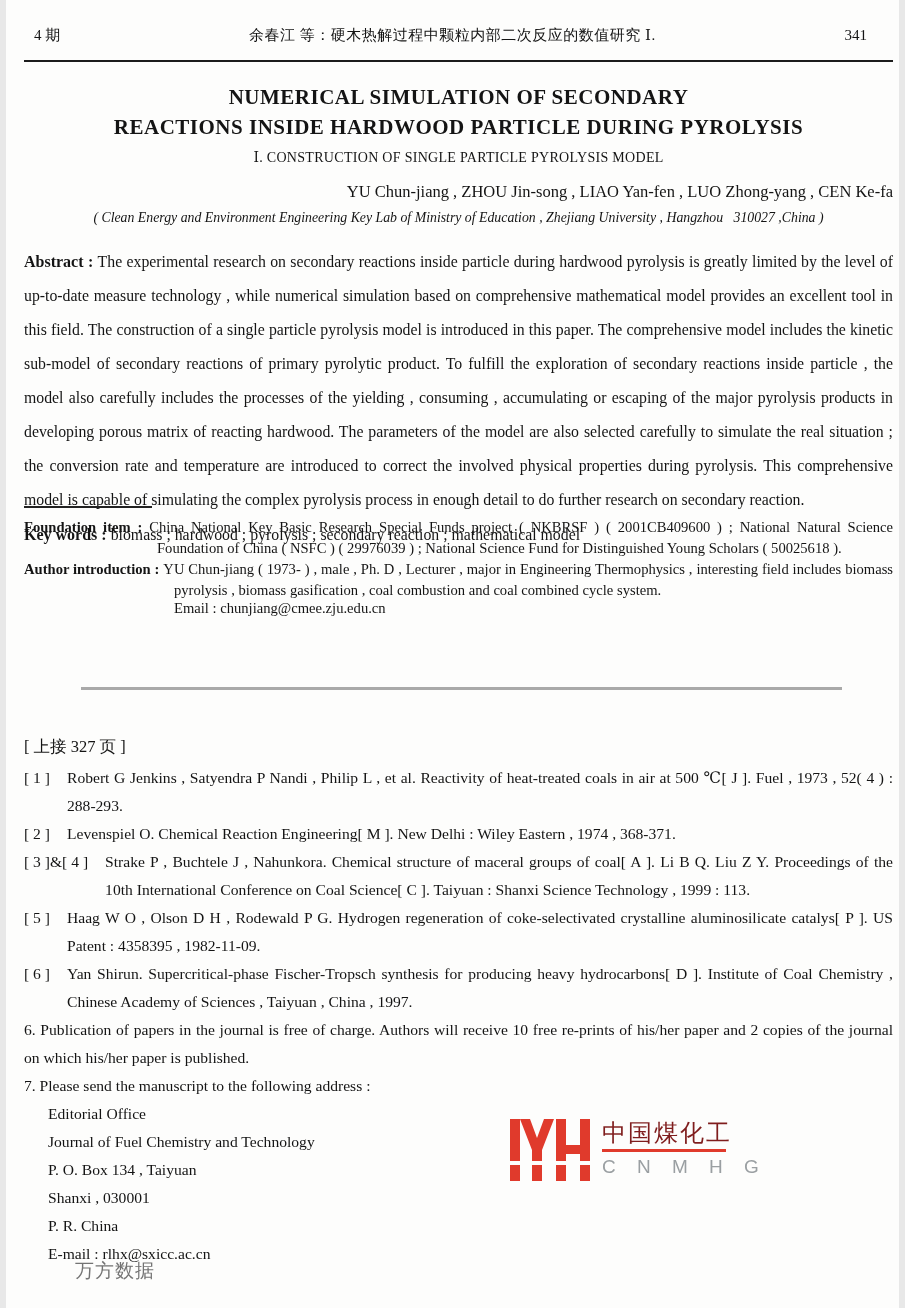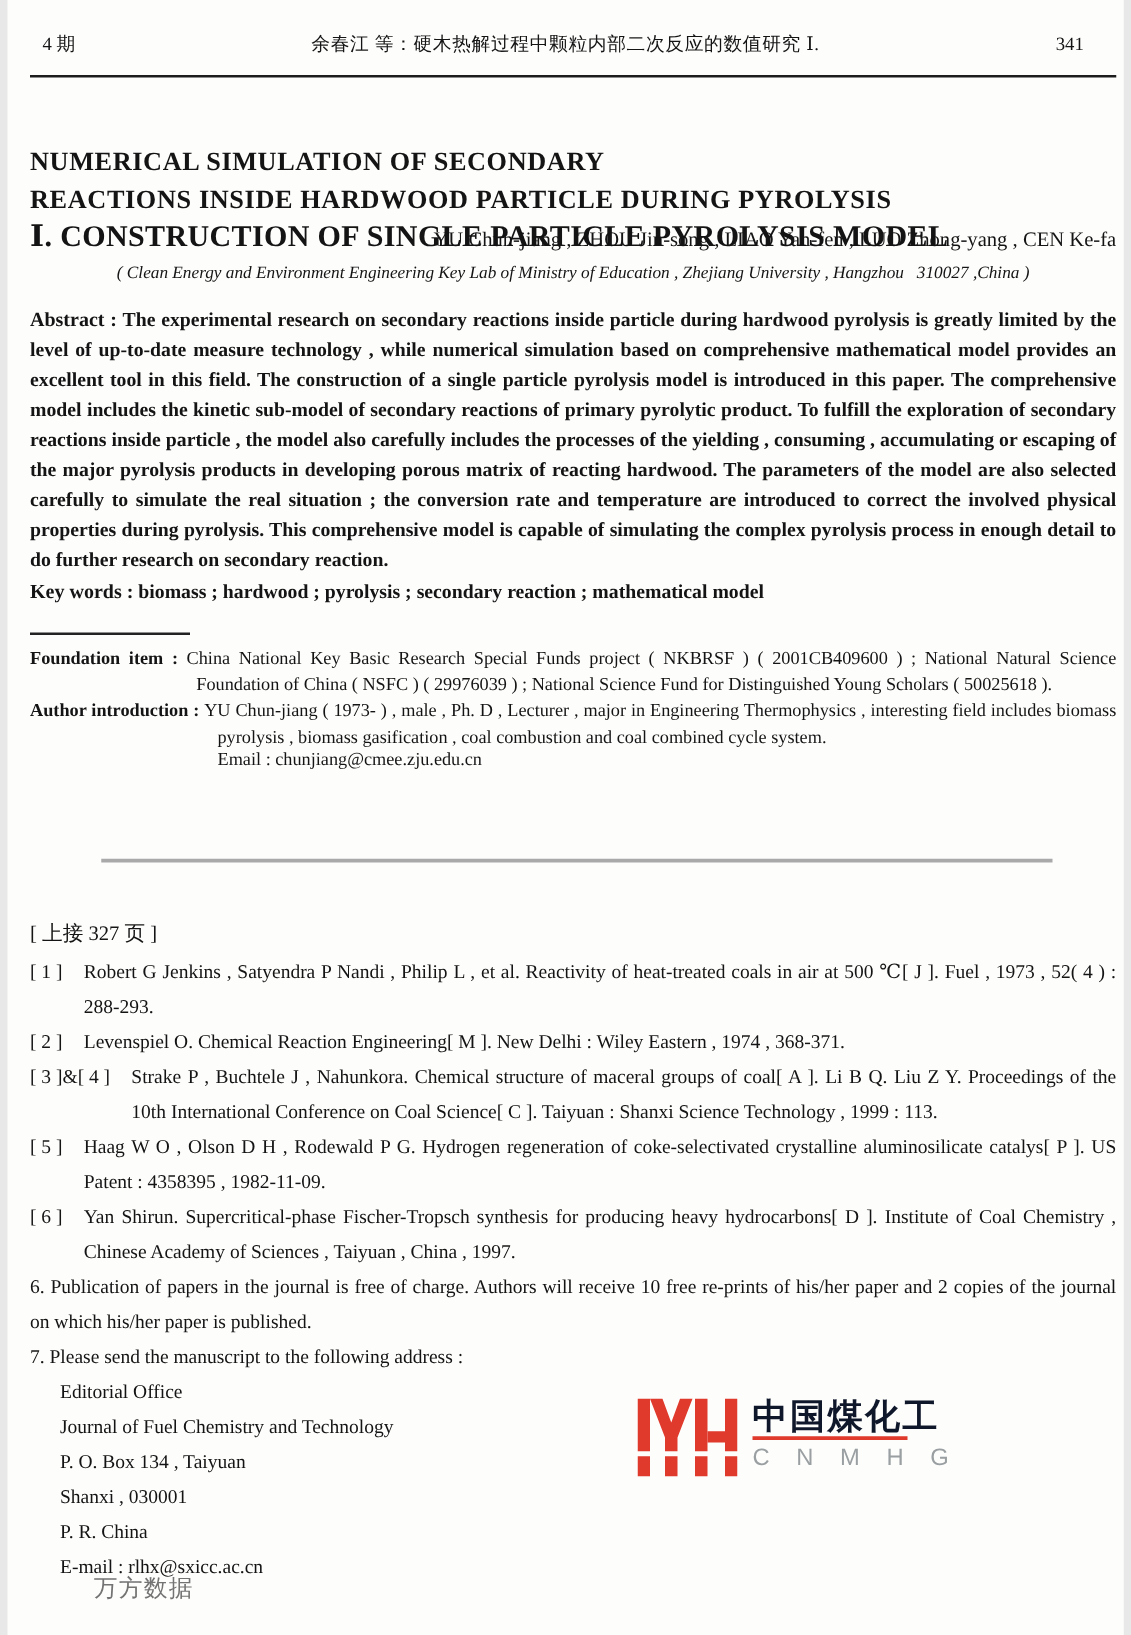--- a/index.html
+++ b/index.html
@@ -8,29 +8,29 @@
     background:#fdfdfc; color:#141414; overflow:hidden;
     font-family:"Liberation Serif","DejaVu Serif",serif;
   }
   
   .hdr { position:absolute; top:26px; left:28px; right:32px;
          display:flex; justify-content:space-between; align-items:baseline;
          font-size:15px; }
   .hdr-center { font-size:15px; letter-spacing:0.5px; }
   .hdr-rule { position:absolute; top:60px; left:18px; width:869px; height:2px; background:#1c1c1c; }
   
-  .title-block { position:absolute; top:82px; left:18px; width:869px; text-align:left;margin-top:32px; }
+  .title-block { position:absolute; top:82px; left:18px; width:869px; text-align:center; }
   .t1 { font-size:21px; font-weight:bold; letter-spacing:0.5px; line-height:30px; }
-  .t3 { font-size:24px; font-weight:bold; letter-spacing:0.3px; line-height:26px; margin-top:3px; }
+  .t3 { font-size:14px; font-weight:normal; letter-spacing:0.3px; line-height:26px; margin-top:3px; }
   .authors { position:absolute; top:182px; left:18px; width:869px; text-align:right; font-size:16.5px; }
   .affil { position:absolute; top:210px; left:18px; width:869px; text-align:center;
            font-style:italic; font-size:13.8px; white-space:pre-wrap; }
   
   .abs { position:absolute; top:245px; left:18px; width:869px;
-         font-size:15.8px; line-height:24px; text-align:justify;font-weight:bold; }
+         font-size:15.8px; line-height:34px; text-align:justify; }
   .abs b, .kw b { font-size:16px; }
   .kw { margin-top:1px; }
   
   .fn-rule { position:absolute; top:506px; left:18px; width:128px; height:1.5px; background:#222; }
   .fnd { position:absolute; top:517px; left:18px; width:869px;
          font-size:14.6px; line-height:20.5px; text-align:justify;
          padding-left:133px; text-indent:-133px; box-sizing:border-box; }
   .aui { position:absolute; top:559px; left:18px; width:869px;
          font-size:14.6px; line-height:20.5px; text-align:justify;
          padding-left:150px; text-indent:-150px; box-sizing:border-box; }
@@ -43,22 +43,22 @@
   .ref { display:flex; margin:0; }
   .ref .lbl { white-space:nowrap; margin-right:17px; }
   .ref .txt { flex:1; text-align:justify; }
   .note { text-align:justify; }
   .addr { margin-left:24px; }
   .addr div { white-space:pre-wrap; }
   
   .logo { position:absolute; left:504px; top:1117px; display:flex; align-items:flex-start; }
   .logo-mark { width:80px; height:66px; margin-right:12px; }
   .logo-txt { display:flex; flex-direction:column; padding-top:2px; }
-  .logo-cn { font-family:"DejaVu Sans","Liberation Sans",sans-serif; font-size:28px;
-             color:#0f172a; letter-spacing:2px; font-weight:700; line-height:28px; }
+  .logo-cn { font-family:"DejaVu Sans","Liberation Sans",sans-serif; font-size:24px;
+             color:#7f1d1d; letter-spacing:2px; font-weight:400; line-height:28px; }
   .logo-underline { width:124px; height:2.5px; background:#e03a2c; margin:2px 0 3px 0; }
   .logo-en { font-family:"Liberation Sans","DejaVu Sans",sans-serif; font-size:19px;
              color:#9a9fa2; letter-spacing:8px; line-height:24px; }
   
   .wm { position:absolute; left:69px; top:1258px; font-size:19px; color:rgba(80,80,80,0.8);
         font-family:"DejaVu Sans","Liberation Sans",sans-serif; letter-spacing:1px; }
 </style>
 </head>
 <body>
 

